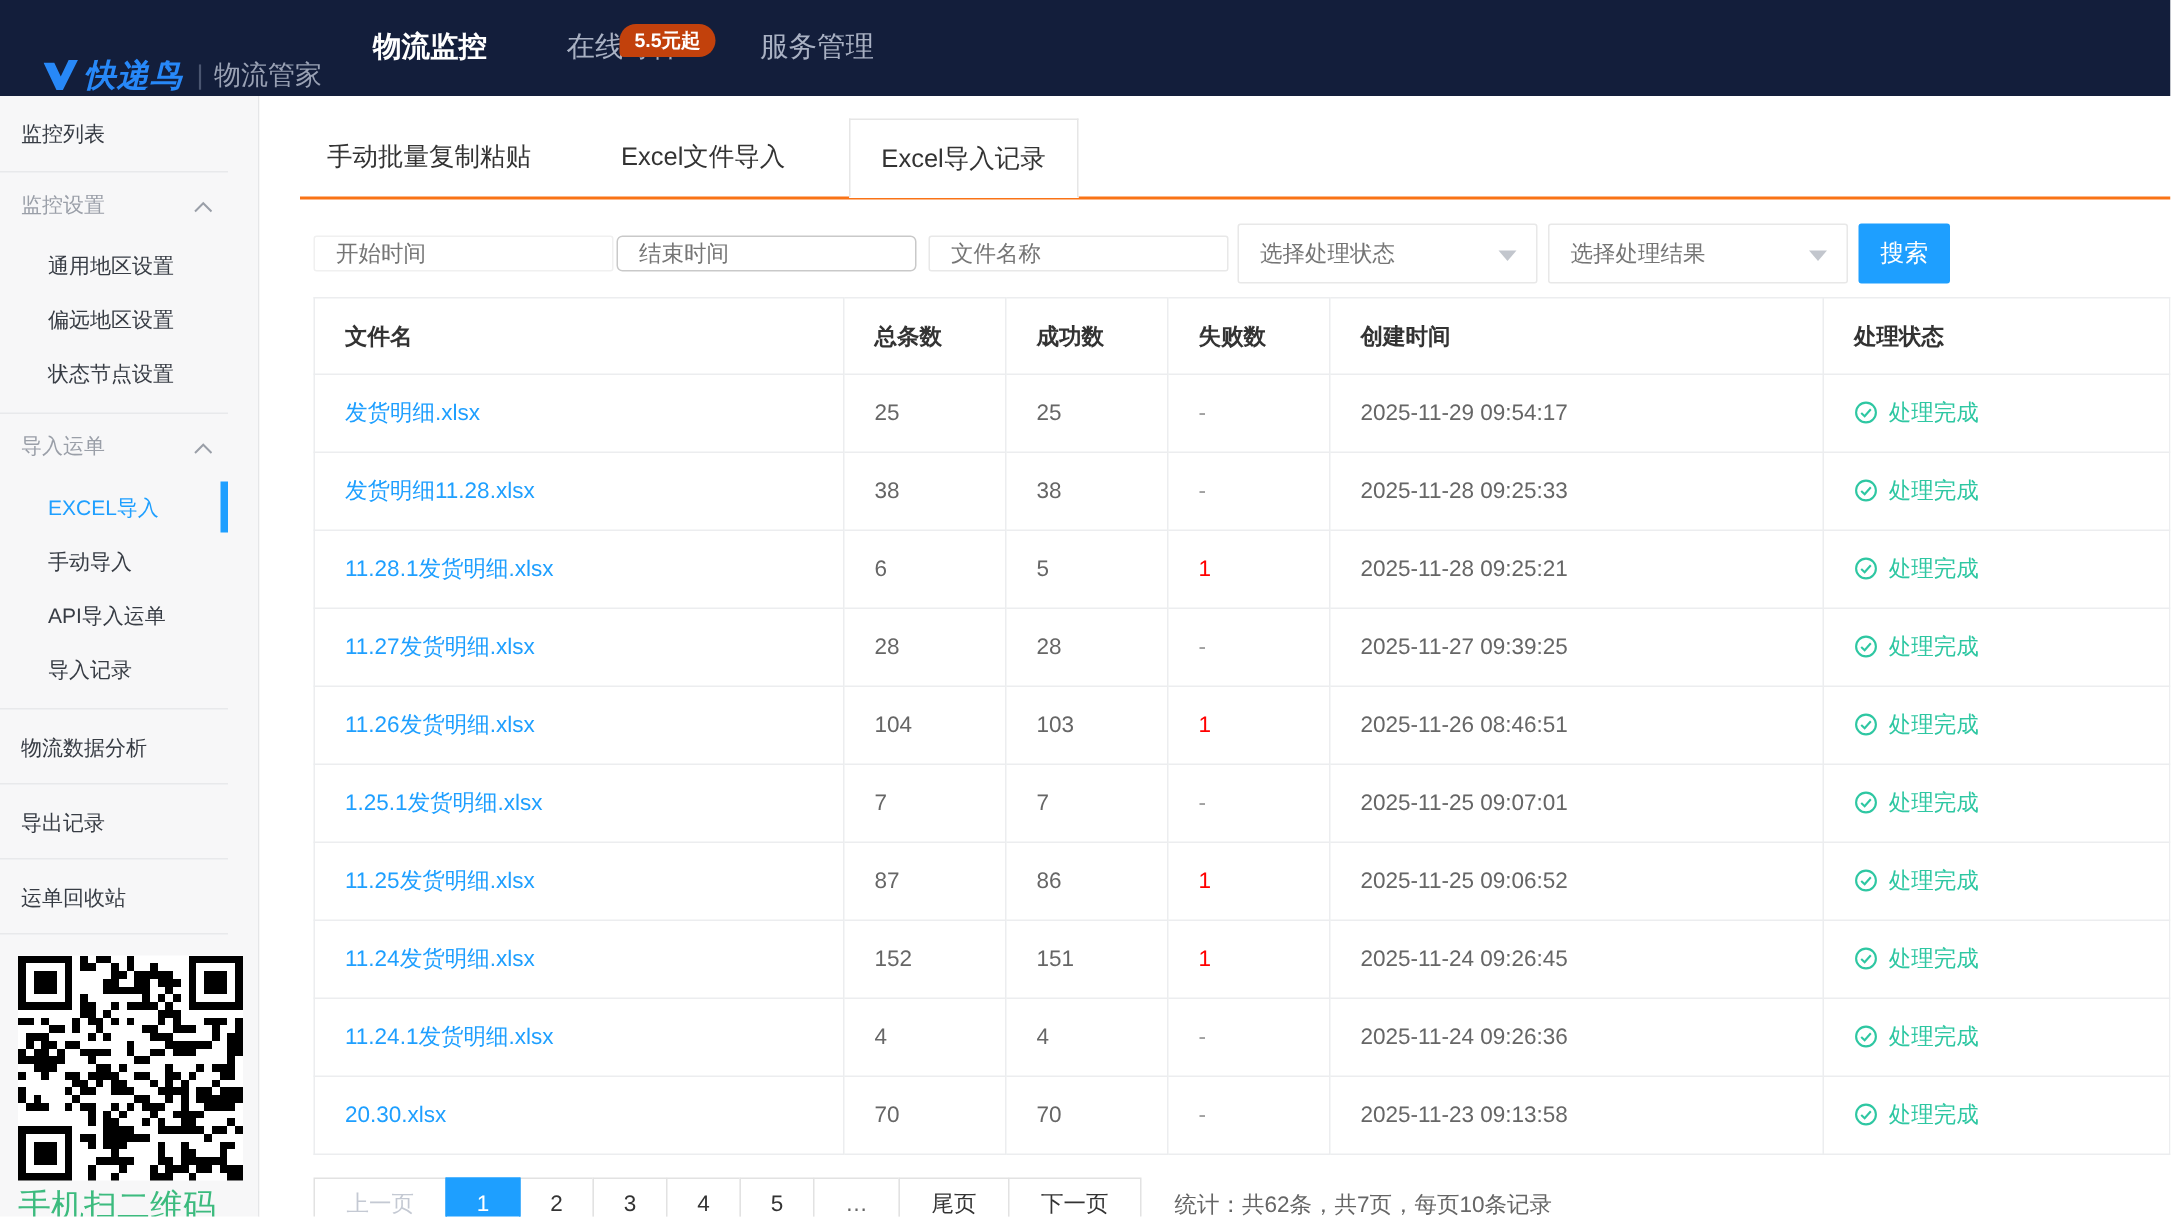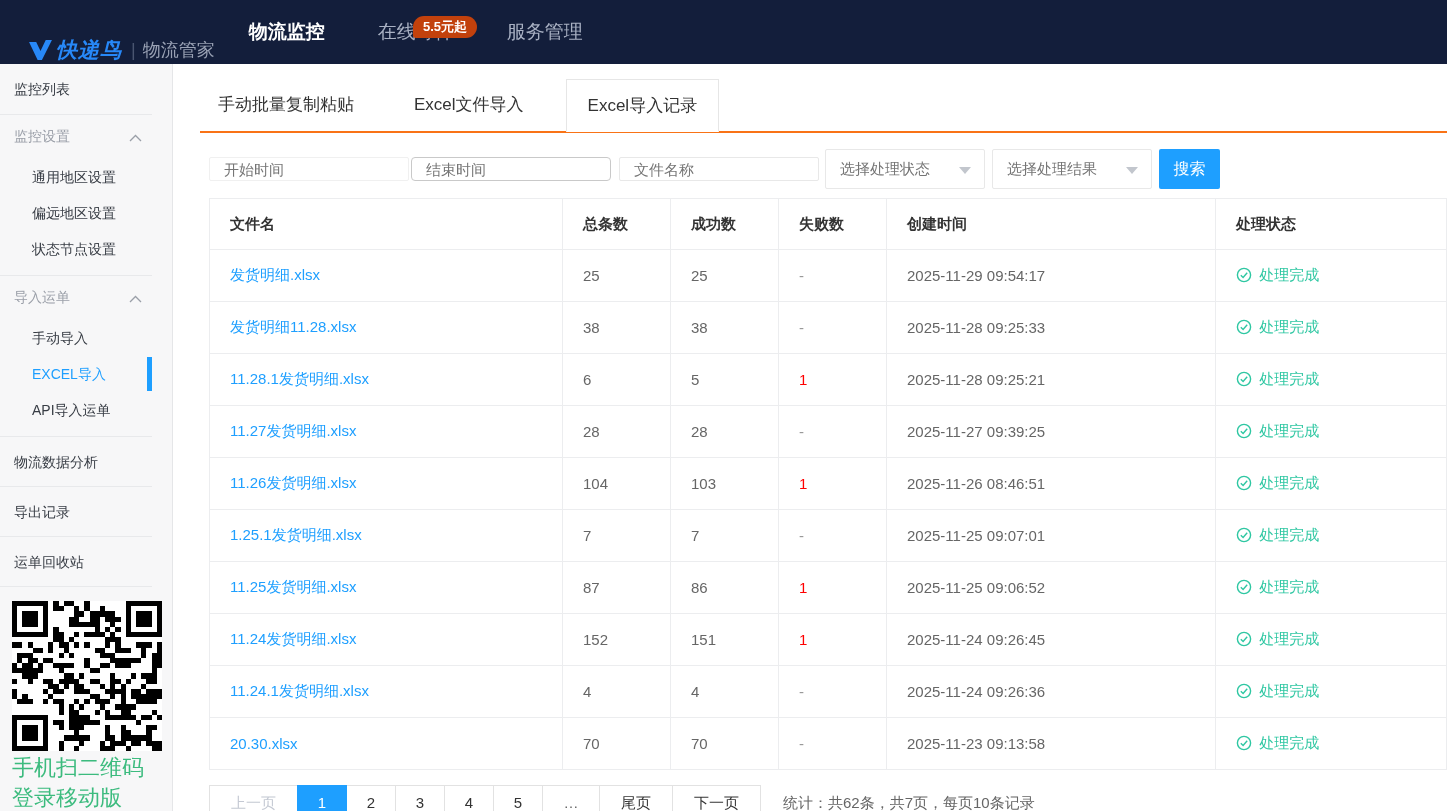--- a/index.html
+++ b/index.html
@@ -58,21 +58,21 @@
                 border-bottom:1px solid #fff; background:#fff; padding:0 21px; }
 
   .filters { margin-top:16px; display:flex; align-items:center; }
   .f-input { width:200px; height:24px; border:1px solid #E2E2E2; border-radius:2px;
              padding:0 14px; font-size:15px; color:#333; outline:none;
              font-family:inherit; }
   .f-input::placeholder { color:#757575; opacity:1; }
   .f-input.start { border-color:#F0F0F0; }
   .f-input.end   { border-color:#C9C9C9; border-radius:4px; margin-left:2px; }
   .f-input.file  { border-color:#E8E8E8; margin-left:8px; }
-  .f-select { width:160px; height:40px; border:1px solid #E8E8E8; border-radius:2px;
+  .f-select { width:200px; height:40px; border:1px solid #E8E8E8; border-radius:2px;
               display:flex; align-items:center; padding:0 14px; font-size:15px;
               color:#757575; position:relative; cursor:pointer; background:#fff; }
   .f-select.s1 { margin-left:6px; } .f-select.s2 { margin-left:7px; }
   .caret { position:absolute; right:13px; top:17px; width:0; height:0;
            border-left:6px solid transparent; border-right:6px solid transparent;
            border-top:7px solid #C2C6CD; }
   .search-btn { width:61px; height:40px; margin-left:7px; background:#1E9FFF;
                 color:#fff; border:none; border-radius:2px; font-size:16px;
                 cursor:pointer; font-family:inherit; }
 
@@ -144,23 +144,24 @@
 
       <div class="side-group">
         <div class="group-header">
           <span>导入运单</span>
           <span>
             <svg width="13" height="8" viewBox="0 0 13 8">
                 <polyline points="1,7 6.5,1.5 12,7" fill="none" stroke="#9A9FA8" stroke-width="1.3"></polyline>
               </svg>
           </span>
         </div>
+        <div class="sub-item active">EXCEL导入</div>
         <div class="sub-item">手动导入</div>
-        <div class="sub-item active">EXCEL导入</div>
         <div class="sub-item">API导入运单</div>
+        <div class="sub-item">导入记录</div>
       </div>
 
       <div class="side-item">物流数据分析</div>
       <div class="side-item">导出记录</div>
       <div class="side-item">运单回收站</div>
 
       <div class="qr-block">
         <div class="qr-box"><svg viewBox="0 0 29 29" width="150" height="150" shape-rendering="crispEdges" fill="#000">
               <rect x="8" y="0" width="1" height="1"></rect>
               <rect x="10" y="0" width="1" height="1"></rect>

